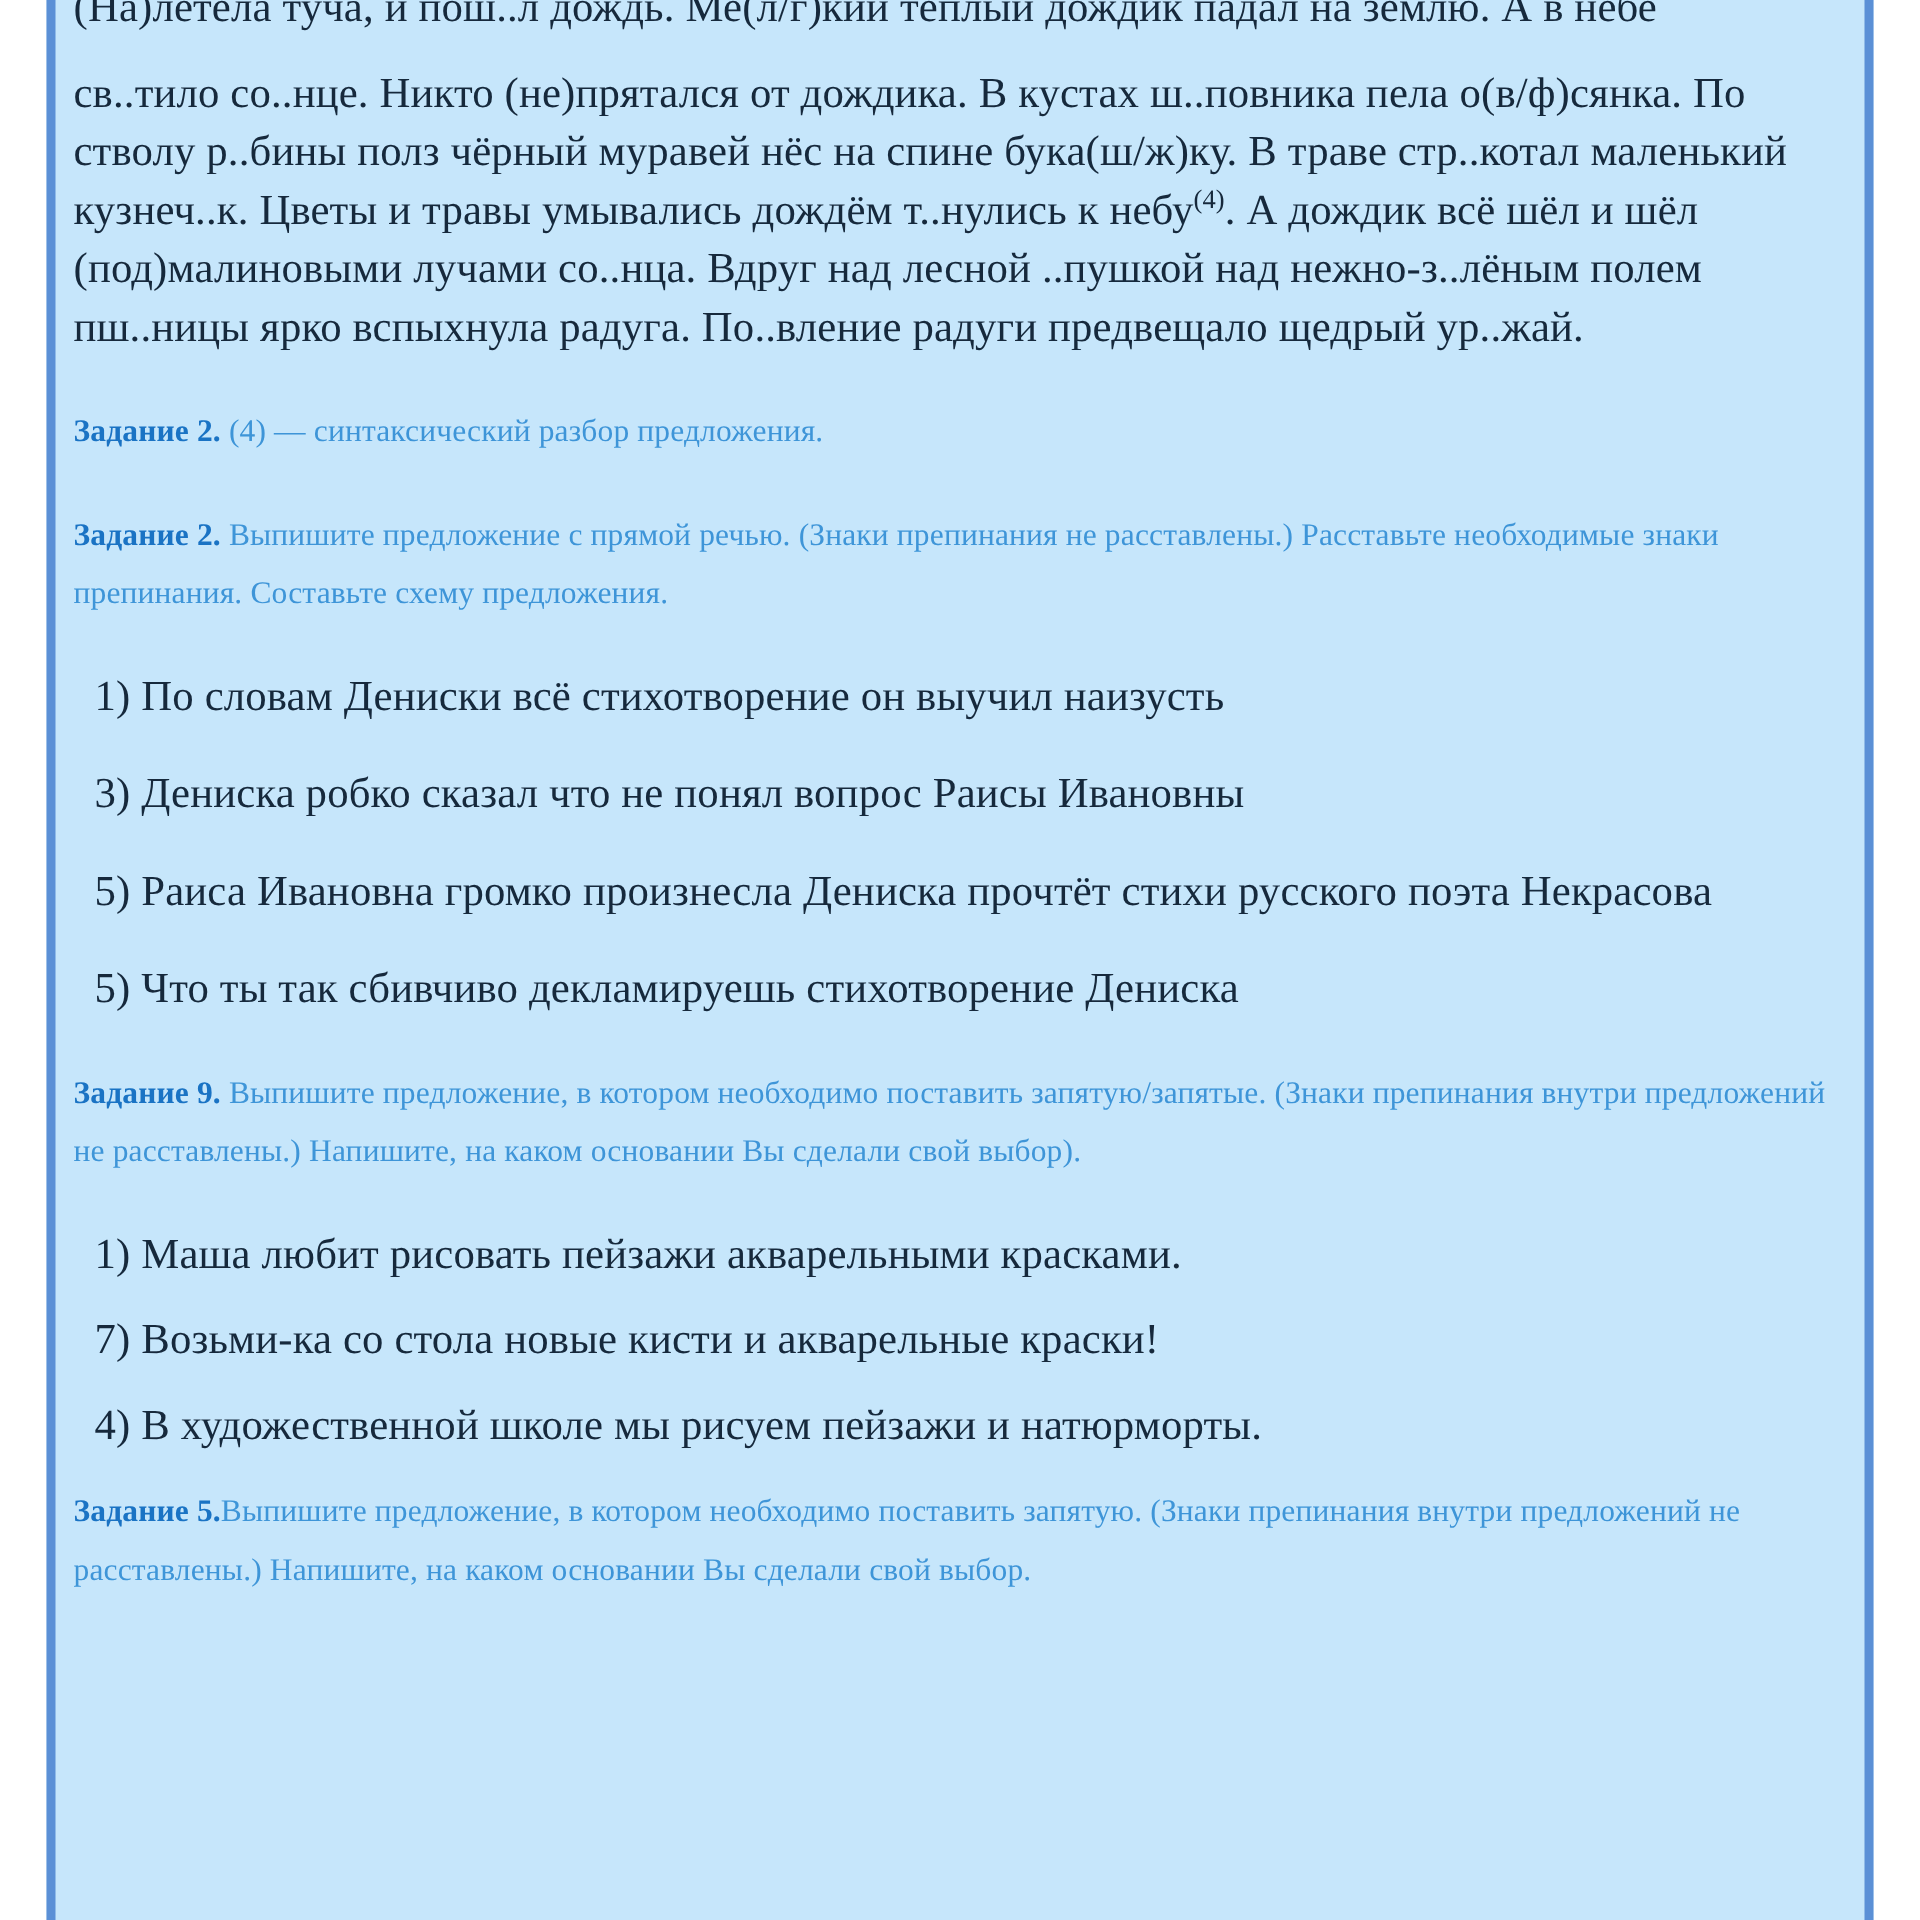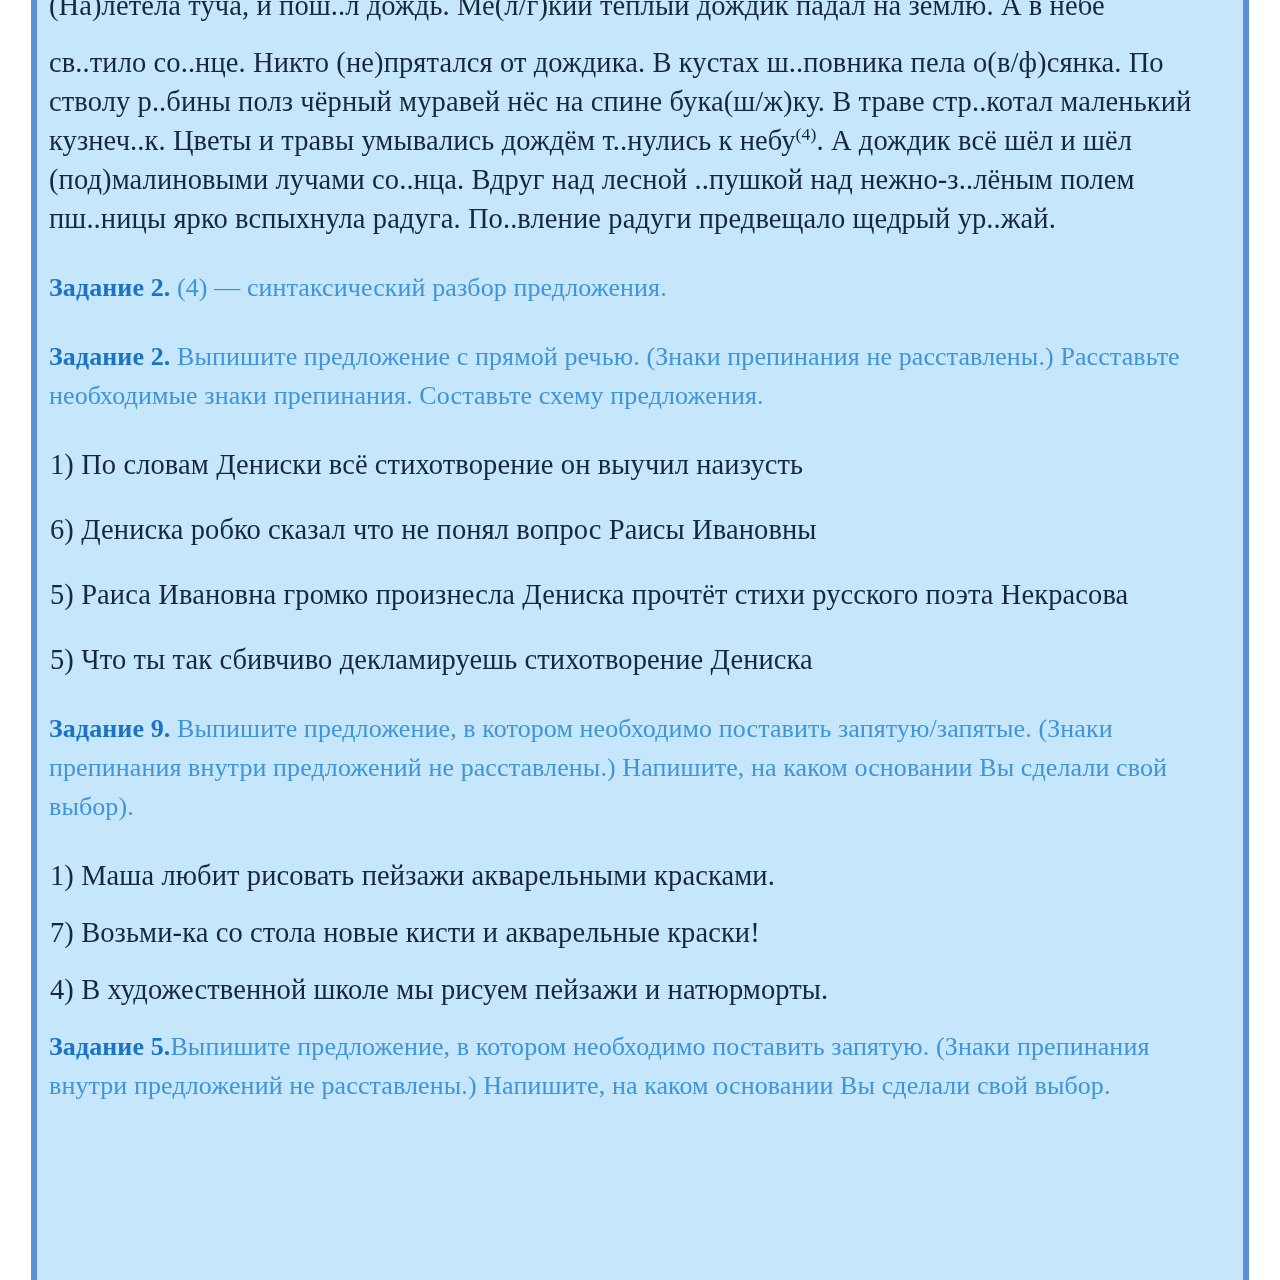--- a/index.html
+++ b/index.html
@@ -37,33 +37,33 @@
   .para {
     margin: 0 0 22px 0;
     font-size: 28.5px;
     line-height: 39px;
     color: #16293c;
     letter-spacing: .1px;
   }
 
   .task {
     margin: 0 0 20px 0;
-    font-size: 26px;
+    font-size: 21px;
     line-height: 39px;
     color: #3e95d8;
     letter-spacing: .1px;
   }
 
   .task .lbl {
     font-weight: 700;
     color: #1a73c4;
   }
 
   .opt {
-    margin: 0 0 26px 1px;
+    margin: 0 0 26px 14px;
     font-size: 28.5px;
     line-height: 39px;
     color: #16293c;
     letter-spacing: .1px;
   }
 
   sup {
     font-size: .62em;
     vertical-align: super;
     line-height: 0;
@@ -88,21 +88,21 @@
 
     <p class="task gap-lg">
       <span class="lbl">Задание 2.</span><span> (4) — синтаксический разбор предложения.</span>
     </p>
 
     <p class="task gap-lg">
       <span class="lbl">Задание 2.</span><span> Выпишите предложение с прямой речью. (Знаки препинания не расставлены.) Расставьте необходимые знаки препинания. Составьте схему предложения.</span>
     </p>
 
     <p class="opt">1) По словам Дениски всё стихотворение он выучил наизусть</p>
-    <p class="opt">6) Дениска робко сказал что не понял вопрос Раисы Ивановны</p>
+    <p class="opt">3) Дениска робко сказал что не понял вопрос Раисы Ивановны</p>
     <p class="opt">5) Раиса Ивановна громко произнесла Дениска прочтёт стихи русского поэта Некрасова</p>
     <p class="opt gap-lg">5) Что ты так сбивчиво декламируешь стихотворение Дениска</p>
 
     <p class="task gap-lg">
       <span class="lbl">Задание 9.</span><span> Выпишите предложение, в котором необходимо поставить запятую/запятые. (Знаки препинания внутри предложений не расставлены.) Напишите, на каком основании Вы сделали свой выбор).</span>
     </p>
 
     <p class="opt tight">1) Маша любит рисовать пейзажи акварельными красками.</p>
     <p class="opt tight">7) Возьми-ка со стола новые кисти и акварельные краски!</p>
     <p class="opt tight">4) В художественной школе мы рисуем пейзажи и натюрморты.</p>

